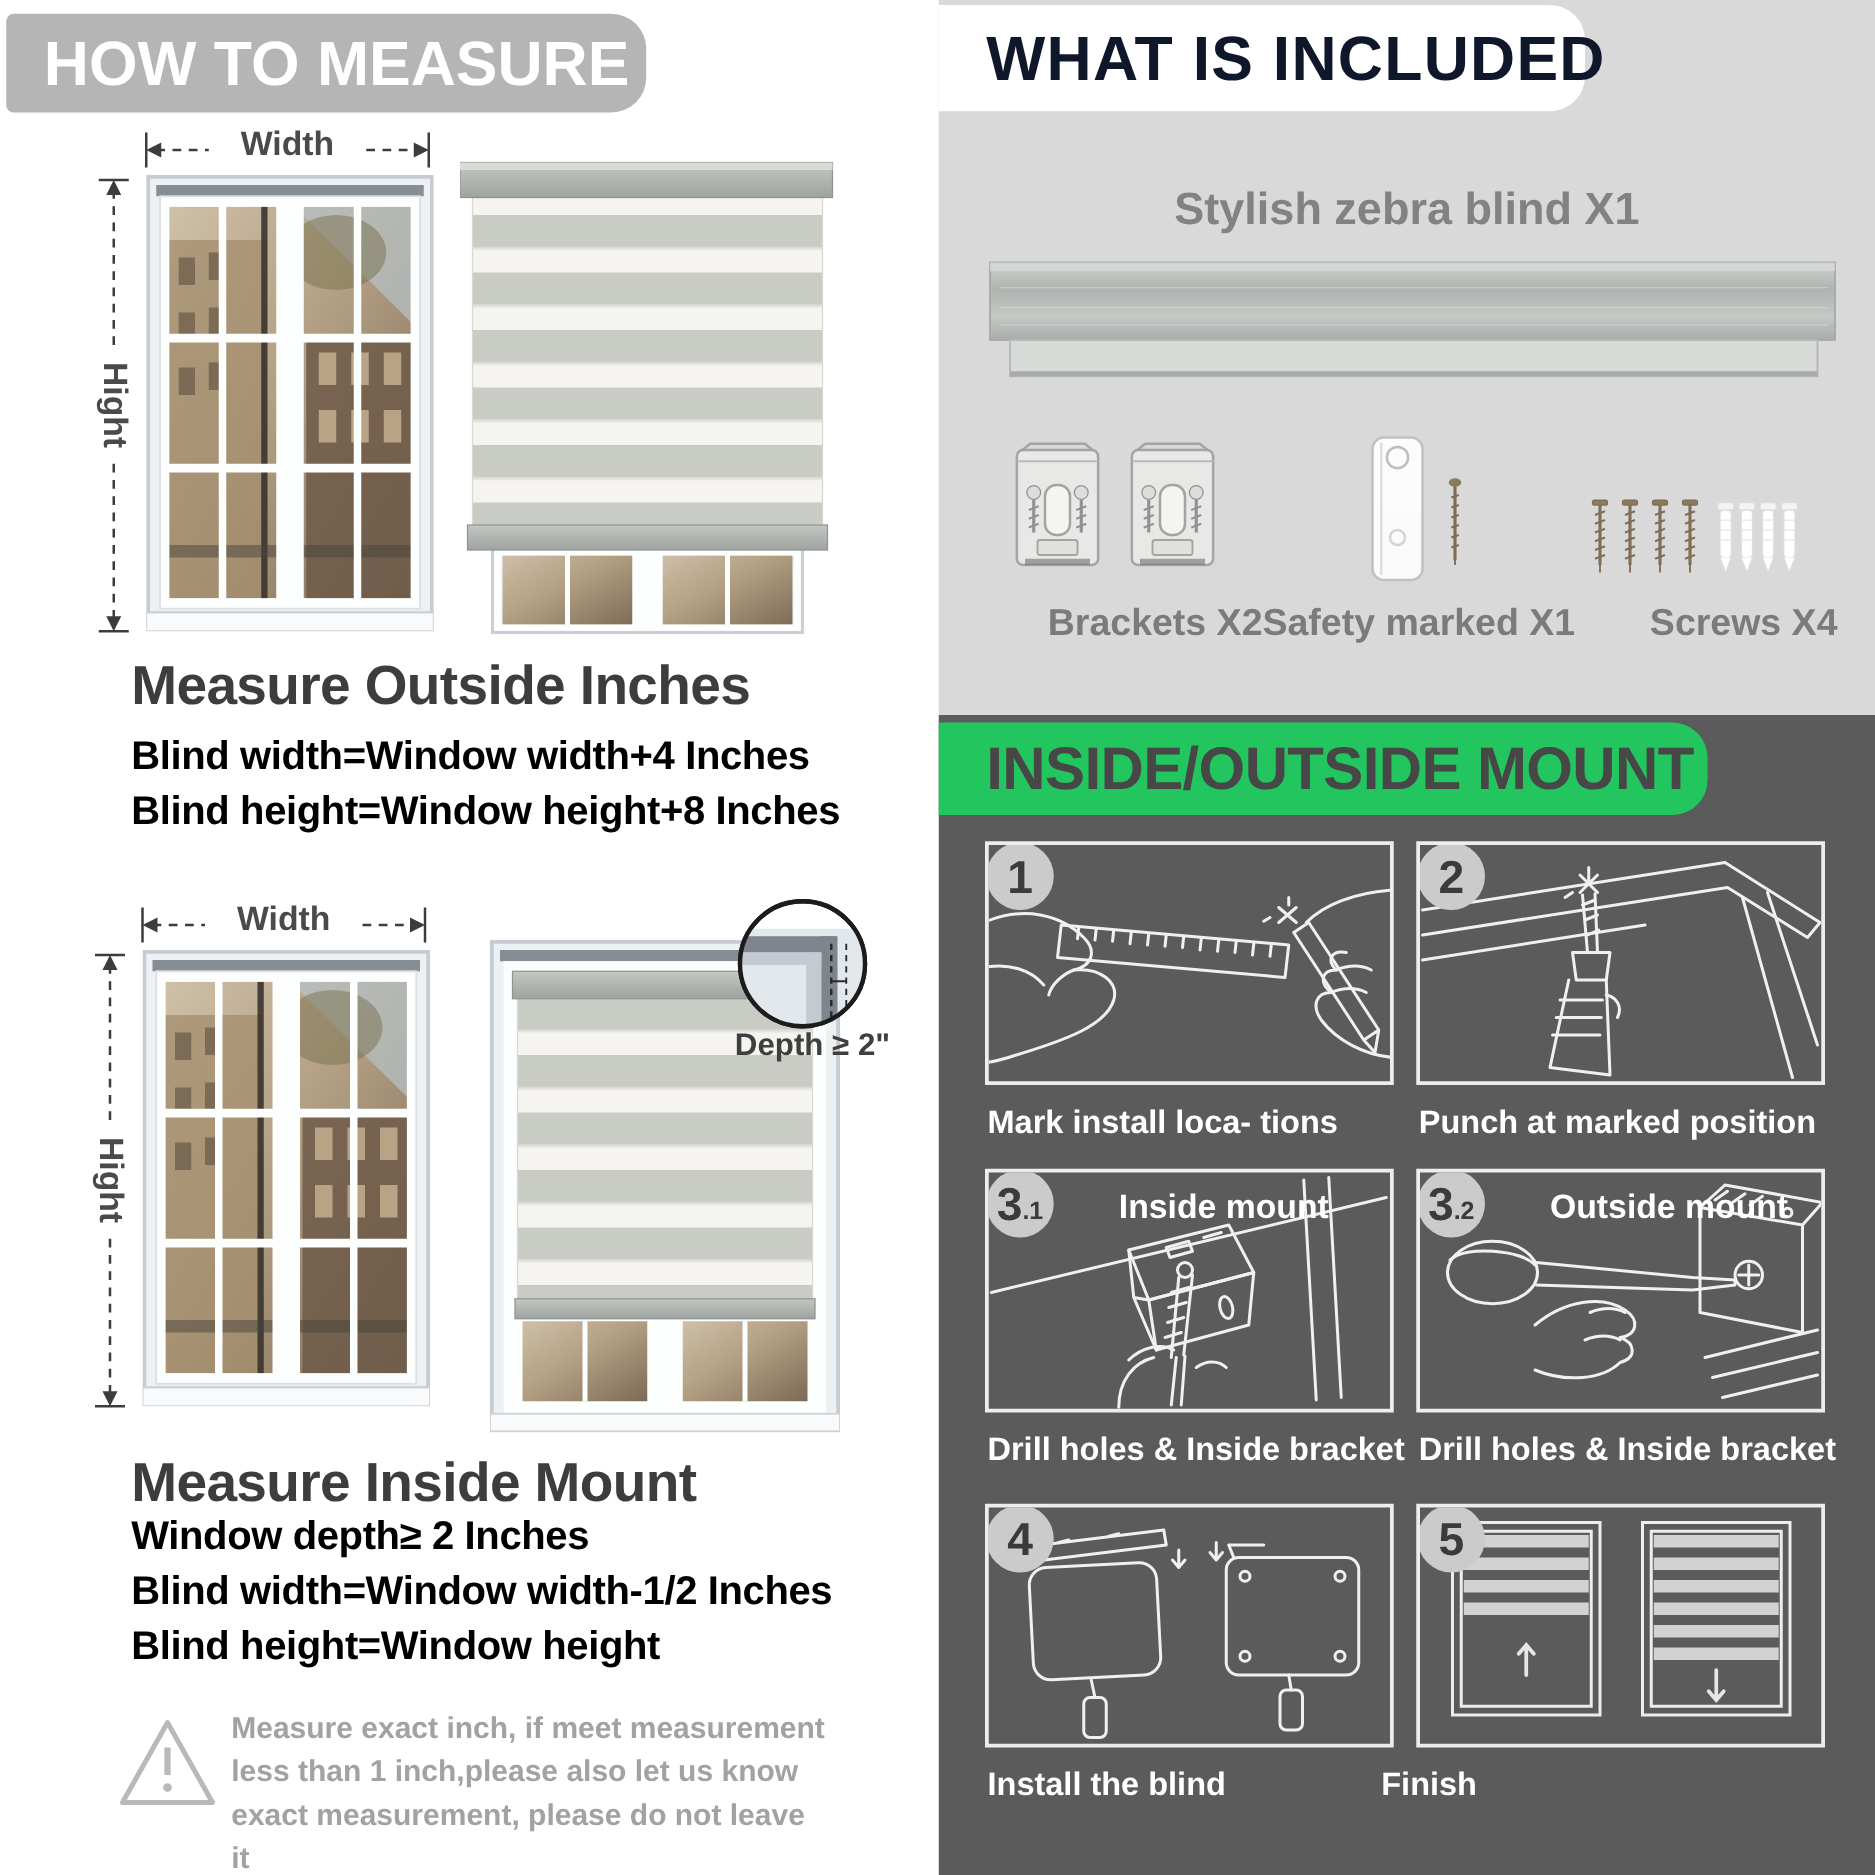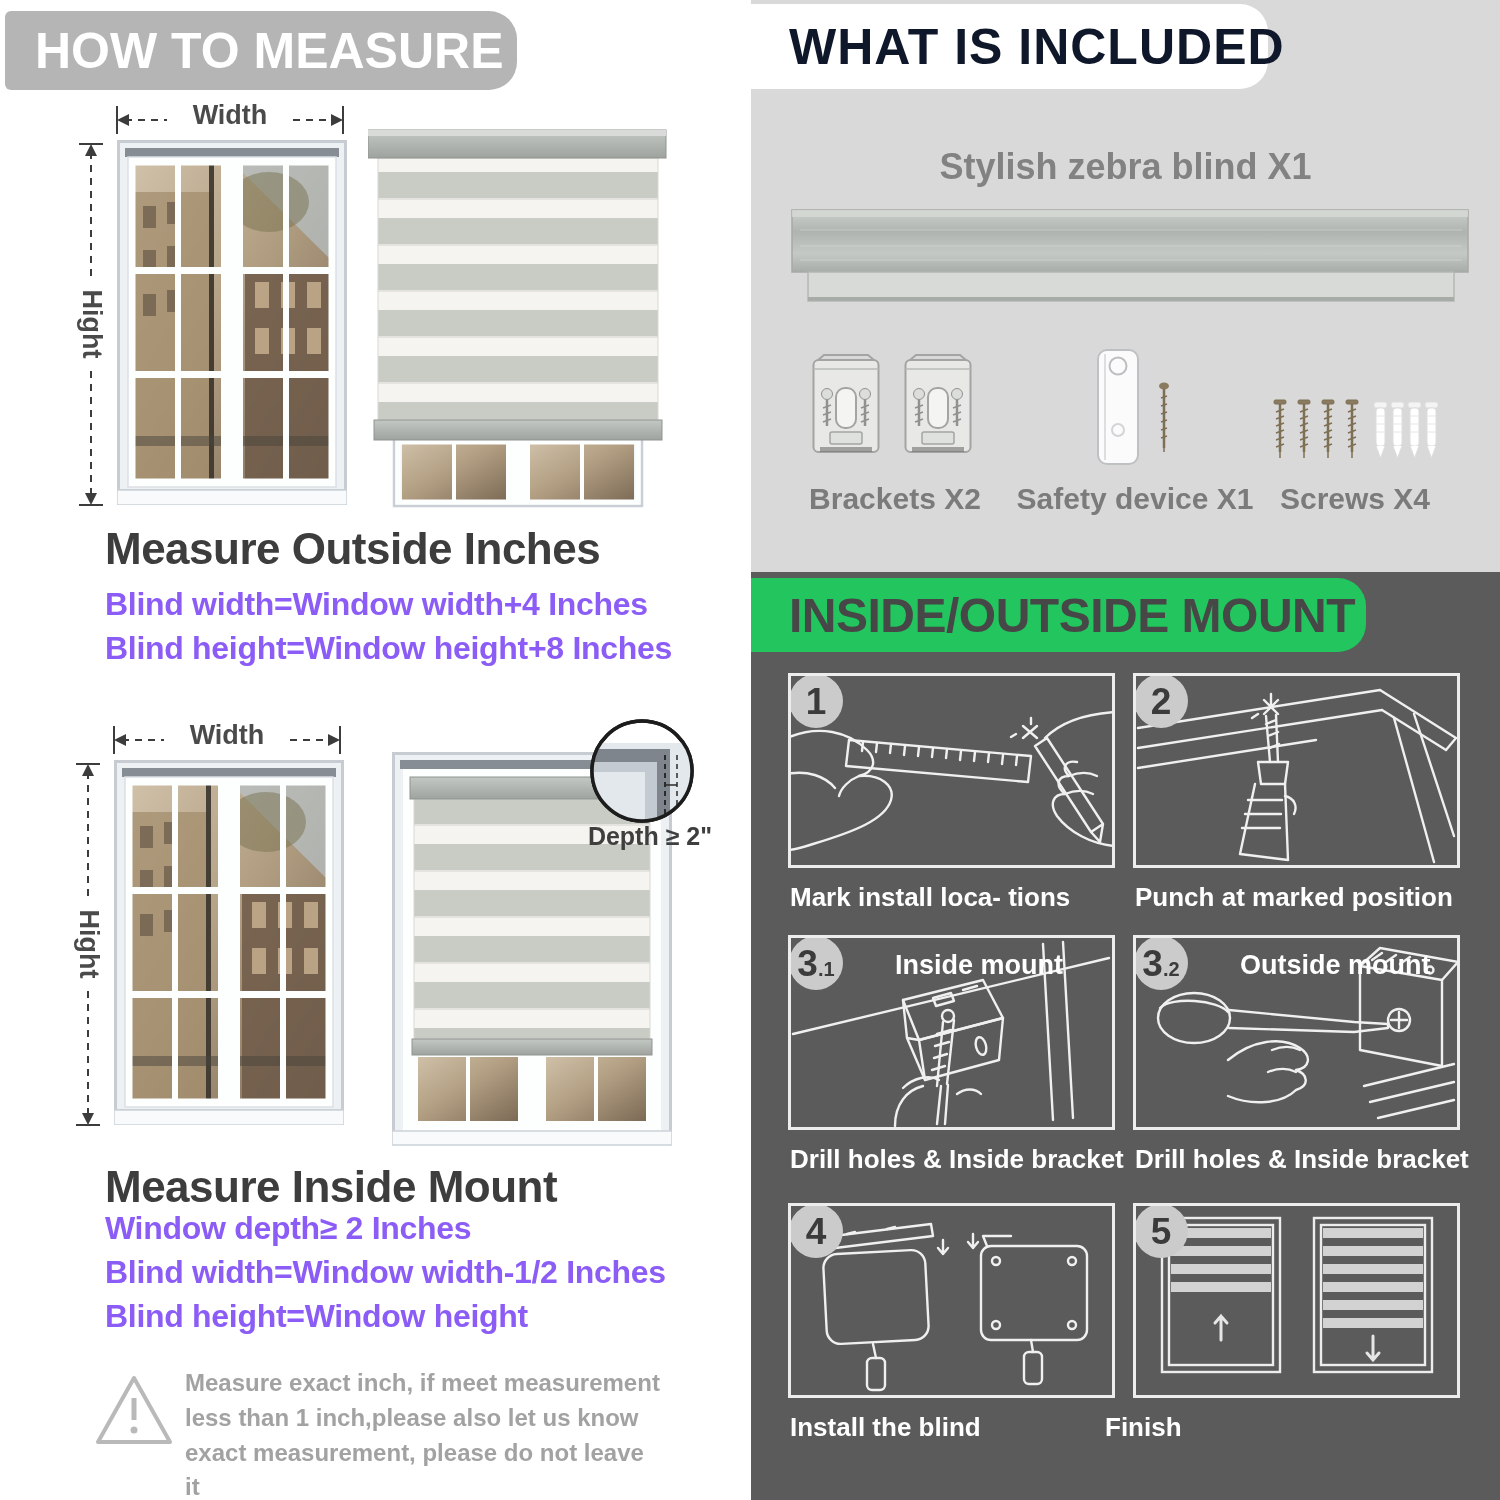--- a/index.html
+++ b/index.html
@@ -7,31 +7,31 @@
           font-family:"Liberation Sans",sans-serif;}
   .abs{position:absolute;}
   
   .howto-bar{left:5px;top:11px;width:512px;height:79px;background:#b5b5b5;
              border-radius:6px 28px 28px 6px;display:flex;align-items:center;}
   .bar-title{color:#ffffff;font-weight:bold;font-size:50px;padding-left:30px;letter-spacing:0px;white-space:nowrap;}
   .meas-label{background:#ffffff;color:#4a4a4a;font-weight:bold;font-size:27px;
               text-align:center;line-height:34px;}
   .rot90{transform:rotate(90deg);}
   .sec-h{font-size:44px;font-weight:bold;color:#3d3d3d;white-space:nowrap;letter-spacing:-0.5px;}
-  .sub{font-size:32px;font-weight:bold;color:#8b5cf6;white-space:nowrap;letter-spacing:-0.3px;}
+  .sub{font-size:32px;font-weight:bold;color:#000000;white-space:nowrap;letter-spacing:-0.3px;}
   .depth-label{font-size:25px;font-weight:bold;color:#3f3f3f;text-align:center;}
   .warn-text{font-size:24px;font-weight:bold;color:#a2a2a2;line-height:1.45;}
   
   .inc-panel{left:751px;top:0;width:749px;height:572px;background:#d9d9d9;}
   .inc-label{left:751px;top:4px;width:517px;height:85px;background:#ffffff;
              border-radius:0 28px 28px 0;display:flex;align-items:center;}
   .inc-title{color:#0f172a;font-weight:bold;font-size:50px;padding-left:38px;letter-spacing:1px;white-space:nowrap;}
   .prod-title{left:751px;top:146px;width:749px;text-align:center;font-size:36px;
               font-weight:bold;color:#828282;}
-  .item-cap{font-size:30px;font-weight:bold;color:#7b7b7b;text-align:center;white-space:nowrap;}
+  .item-cap{font-size:30px;font-weight:bold;color:#7b7b7b;text-align:right;white-space:nowrap;}
   .mount-panel{left:751px;top:572px;width:749px;height:928px;background:#5b5b5b;}
   .mount-label{left:751px;top:578px;width:615px;height:74px;background:#22c55e;
                border-radius:0 28px 28px 0;display:flex;align-items:center;}
   .mount-title{color:#474747;font-weight:bold;font-size:48px;padding-left:38px;letter-spacing:-0.5px;white-space:nowrap;}
   .step-panel{width:321px;height:189px;border:3px solid #ededed;background:#5b5b5b;overflow:hidden;}
   .badge{position:absolute;top:-2px;left:-2px;width:54px;height:54px;border-radius:50%;
          background:#cbcbcb;color:#3b3b3b;display:flex;align-items:center;justify-content:center;
          font-weight:bold;}
   .badge .n{font-size:37px;line-height:1;}
   .badge .s{font-size:20px;line-height:1;margin-top:12px;}
@@ -277,21 +277,21 @@
       <rect x="106" y="10" width="9" height="38" rx="3" fill="#ffffff" stroke="#dddddd"></rect>
       <path d="M106,18 h9 M106,26 h9 M106,34 h9" stroke="#e6e6e6" fill="none"></path>
       <path d="M106,48 L110.5,60 L115,48" fill="#ffffff" stroke="#dddddd"></path>
     </g>
     <use href="#anch" x="17"></use>
       <use href="#anch" x="34"></use>
       <use href="#anch" x="51"></use>
   </svg>
 
   <div class="abs item-cap" style="left:780px;top:482px;width:230px">Brackets X2</div>
-  <div class="abs item-cap" style="left:1010px;top:482px;width:250px">Safety device X1</div>
+  <div class="abs item-cap" style="left:1010px;top:482px;width:250px">Safety marked X1</div>
   <div class="abs item-cap" style="left:1240px;top:482px;width:230px">Screws X4</div>
 
   <div class="abs mount-panel"></div>
   <div class="abs mount-label">
     <span class="mount-title">INSIDE/OUTSIDE MOUNT</span>
   </div>
 
   <div class="abs step-panel" style="left:788px;top:673px">
     <svg width="321" height="189" viewBox="0 0 321 189">
       <g stroke="#f0f0f0" stroke-width="2.4" fill="none" stroke-linecap="round" stroke-linejoin="round">

